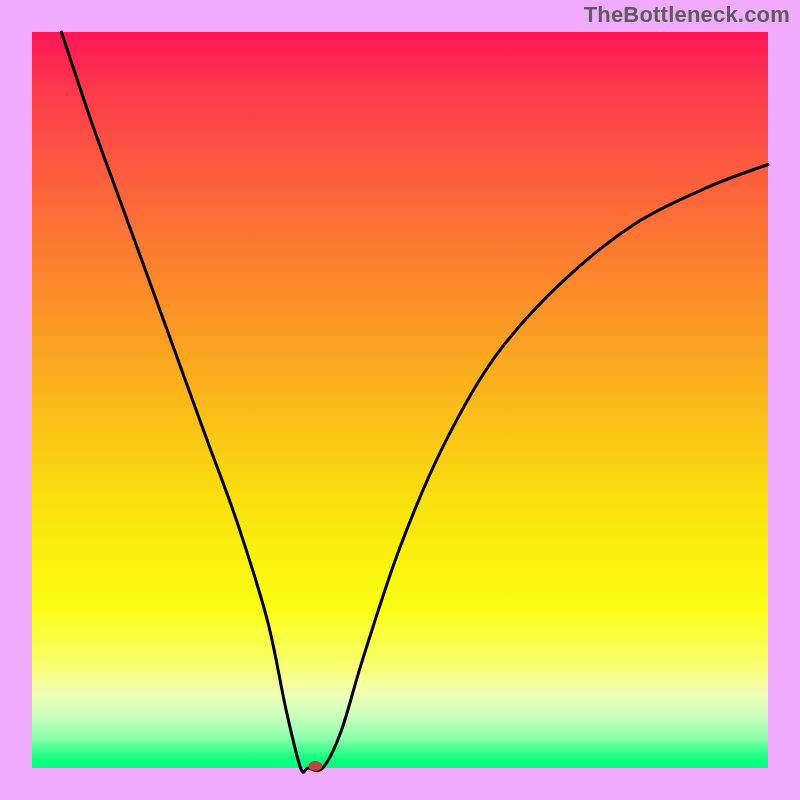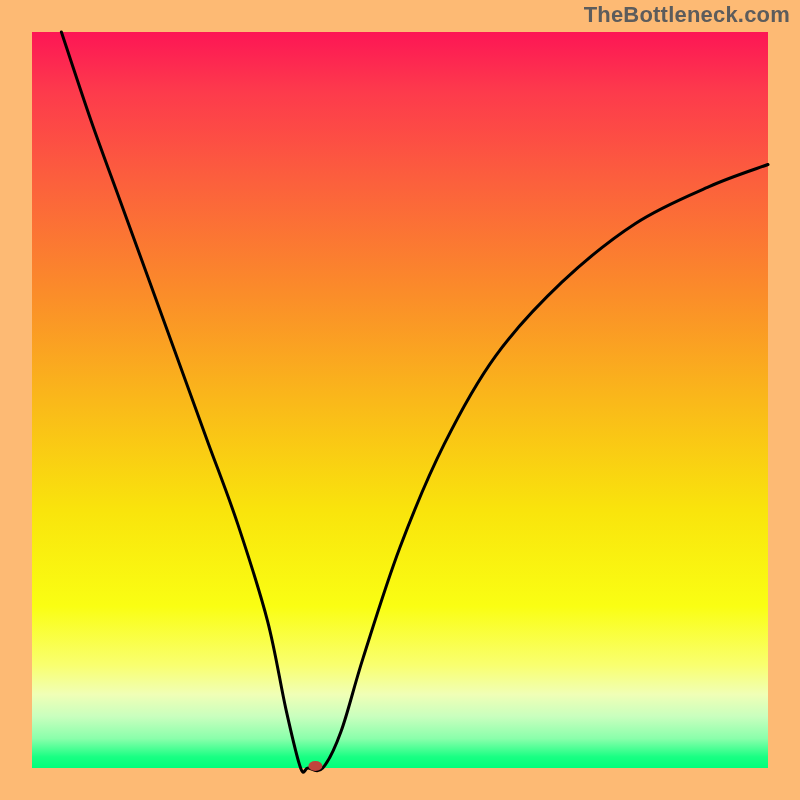--- a/index.html
+++ b/index.html
@@ -7,21 +7,21 @@
     padding: 0;
     width: 800px;
     height: 800px;
     overflow: hidden;
     background: #000;
   }
   .frame {
     position: relative;
     width: 800px;
     height: 800px;
-    background: #fdba74;
+    background: #f0abfc;
   }
   .watermark {
     position: absolute;
     top: 2px;
     right: 10px;
     color: #5c5c5c;
     font-family: Arial, Helvetica, sans-serif;
     font-size: 22px;
     font-weight: 600;
     letter-spacing: 0.2px;

